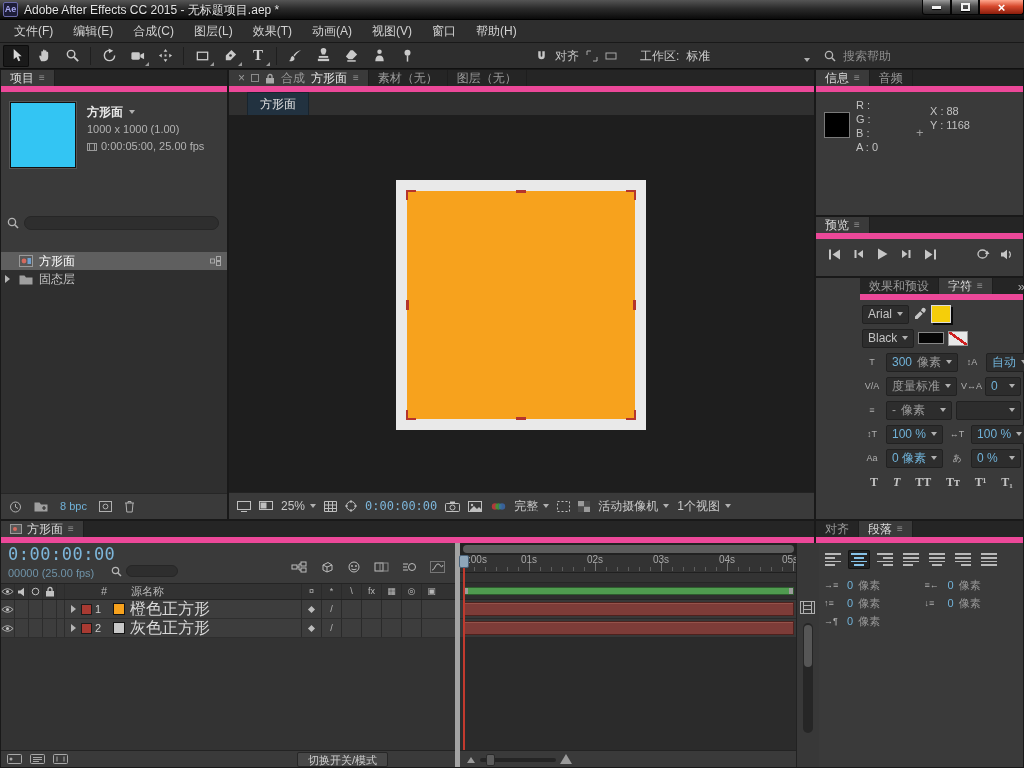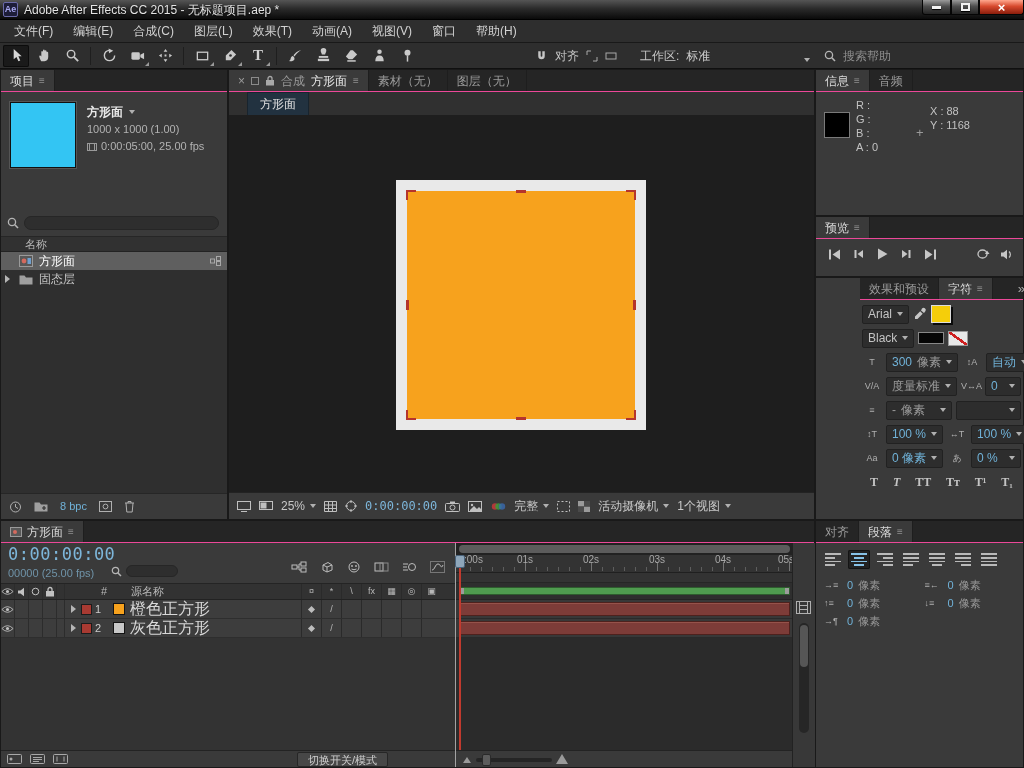--- a/index.html
+++ b/index.html
@@ -30,21 +30,21 @@
 .tool.active{background:#1a1a1a;box-shadow:inset 0 0 0 1px #0c0c0c;}
 .tool .fly{position:absolute;right:1px;bottom:1px;width:0;height:0;border-left:4px solid transparent;border-bottom:4px solid #9a9a9a;}
 .tsep{width:1px;height:18px;background:#1e1e1e;margin:0 4px;flex:none;}
 .ttool{color:#d2d2d2;font-size:15px;font-weight:bold;font-family:"Liberation Serif","DejaVu Serif",serif;}
 .tbgroup{position:absolute;top:0;height:26px;display:flex;align-items:center;gap:7px;}
 .tblabel{color:#c6c6c6;white-space:nowrap;}
 .wsdd{display:flex;align-items:flex-end;justify-content:space-between;width:124px;color:#cfcfcf;}
 .searchtext{color:#8c8c8c;}
 
 .panel{position:absolute;background:#3a3a3a;box-shadow:0 0 0 1px #191919;}
-.tabs{display:flex;align-items:stretch;height:22px;background:#252525;border-bottom:1px solid #ec4899;text-align:right;}
+.tabs{display:flex;align-items:stretch;height:22px;background:#252525;border-bottom:6px solid #ec4899;text-align:right;}
 .tab{display:flex;align-items:center;gap:5px;padding:0 9px;color:#9b9b9b;white-space:nowrap;border-right:1px solid #1e1e1e;}
 .tab.active{background:#3a3a3a;color:#dadada;}
 .xclose{color:#9a9a9a;font-size:12px;}
 .dd{display:flex;align-items:center;height:19px;background:#2d2d2d;border:1px solid #212121;border-radius:2px;padding:0 5px;gap:5px;color:#c4c4c4;}
 .dd .grow{flex:1;min-width:0;overflow:hidden;white-space:nowrap;}
 
 .thumb{position:absolute;left:9px;top:32px;width:66px;height:66px;background:#33c5f3;border:1px solid #111;box-shadow:0 0 0 1px #555;}
 .pmeta{position:absolute;left:86px;top:36px;}
 .pmeta .nm{color:#e8e8e8;font-weight:bold;}
 .pmeta .l2,.pmeta .l3{margin-top:6px;font-size:11px;color:#b2b2b2;display:flex;align-items:center;gap:4px;}
@@ -133,21 +133,21 @@
 .tl-row{position:absolute;left:0;width:100%;height:19px;background:#3d3d3d;border-bottom:1px solid #2e2e2e;display:flex;align-items:center;}
 .expander{width:16px;display:flex;justify-content:center;flex:none;}
 .tri{width:0;height:0;border-top:4px solid transparent;border-bottom:4px solid transparent;border-left:5px solid #b5b5b5;}
 .labelchip{width:11px;height:11px;background:#a83a32;border:1px solid #1c1c1c;margin-right:3px;flex:none;}
 .lnum{width:18px;font-size:11px;color:#cccccc;flex:none;}
 .lswatch{width:12px;height:12px;border:1px solid #141414;margin-right:5px;flex:none;}
 .lname{font-size:16px;color:#d8d8d8;}
 .tl-empty{position:absolute;left:0;top:95px;width:100%;height:112px;background:#333;}
 .tl-bottom{position:absolute;left:0;top:207px;width:100%;height:17px;background:#3a3a3a;border-top:1px solid #232323;display:flex;align-items:center;gap:8px;padding:0 6px;}
 .togglebtn{position:absolute;left:296px;top:1px;height:15px;padding:0 10px;background:#474747;border:1px solid #262626;border-radius:2px;color:#cfcfcf;font-size:11px;font-family:inherit;}
-.tl-right{position:absolute;left:454px;top:22px;width:359px;height:224px;background:#2b2b2b;border-left:1px solid #a3a3a3;}
+.tl-right{position:absolute;left:454px;top:22px;width:359px;height:224px;background:#2b2b2b;border-left:5px solid #a3a3a3;}
 .tl-nav{position:absolute;left:0;top:0;width:336px;height:12px;background:#222;}
 .tl-navhandle{position:absolute;left:3px;top:2px;width:331px;height:8px;background:#5c5c5c;border-radius:4px;}
 .tl-ruler{position:absolute;left:0;top:12px;width:336px;height:18px;background:#333;border-bottom:1px solid #202020;}
 .tick-minor{position:absolute;left:3px;width:331px;bottom:1px;height:4px;background:repeating-linear-gradient(90deg,#5e5e5e 0 1px,transparent 1px 11px);}
 .tick-major{position:absolute;left:3px;width:331px;bottom:1px;height:9px;background:repeating-linear-gradient(90deg,#757575 0 1px,transparent 1px 66px);}
 .rlabel{position:absolute;bottom:7px;font-size:10px;color:#a8a8a8;transform:translateX(-50%);}
 .rlabel.first{transform:none;}
 .tl-marker{position:absolute;left:0;top:30px;width:336px;height:10px;background:#333;border-bottom:1px solid #262626;}
 .tl-wa{position:absolute;left:0;top:40px;width:336px;height:17px;background:#2e2e2e;border-bottom:1px solid #242424;}
 .wabar{position:absolute;left:3px;top:4px;width:331px;height:8px;background:#4f9b4f;border:1px solid #2e5c2e;}
@@ -349,23 +349,20 @@
       </div>
     </div>
     <div class="proj-search">
       <span class="vbicon">
           <svg width="12" height="12">
             <circle cx="5" cy="5" r="3.6" fill="none" stroke="#b5b5b5" stroke-width="1.3"></circle>
             <path d="M7.8 7.8 L11 11" stroke="#b5b5b5" stroke-width="1.6"></path>
           </svg>
         </span>
       <span class="searchwell"></span>
-    </div>
-    <div class="proj-colhead">
-      <span>名称</span>
     </div>
     <div class="proj-list">
       <div class="prow selected">
         <span class="vbicon">
             <svg width="14" height="12">
               <rect x="0.5" y="0.5" width="13" height="11" fill="#585858" stroke="#9a9a9a"></rect>
               <circle cx="5" cy="6" r="2.4" fill="#d46a5e"></circle>
               <rect x="8.5" y="3" width="3.5" height="6" fill="#6fa0cf"></rect>
             </svg>
           </span>

